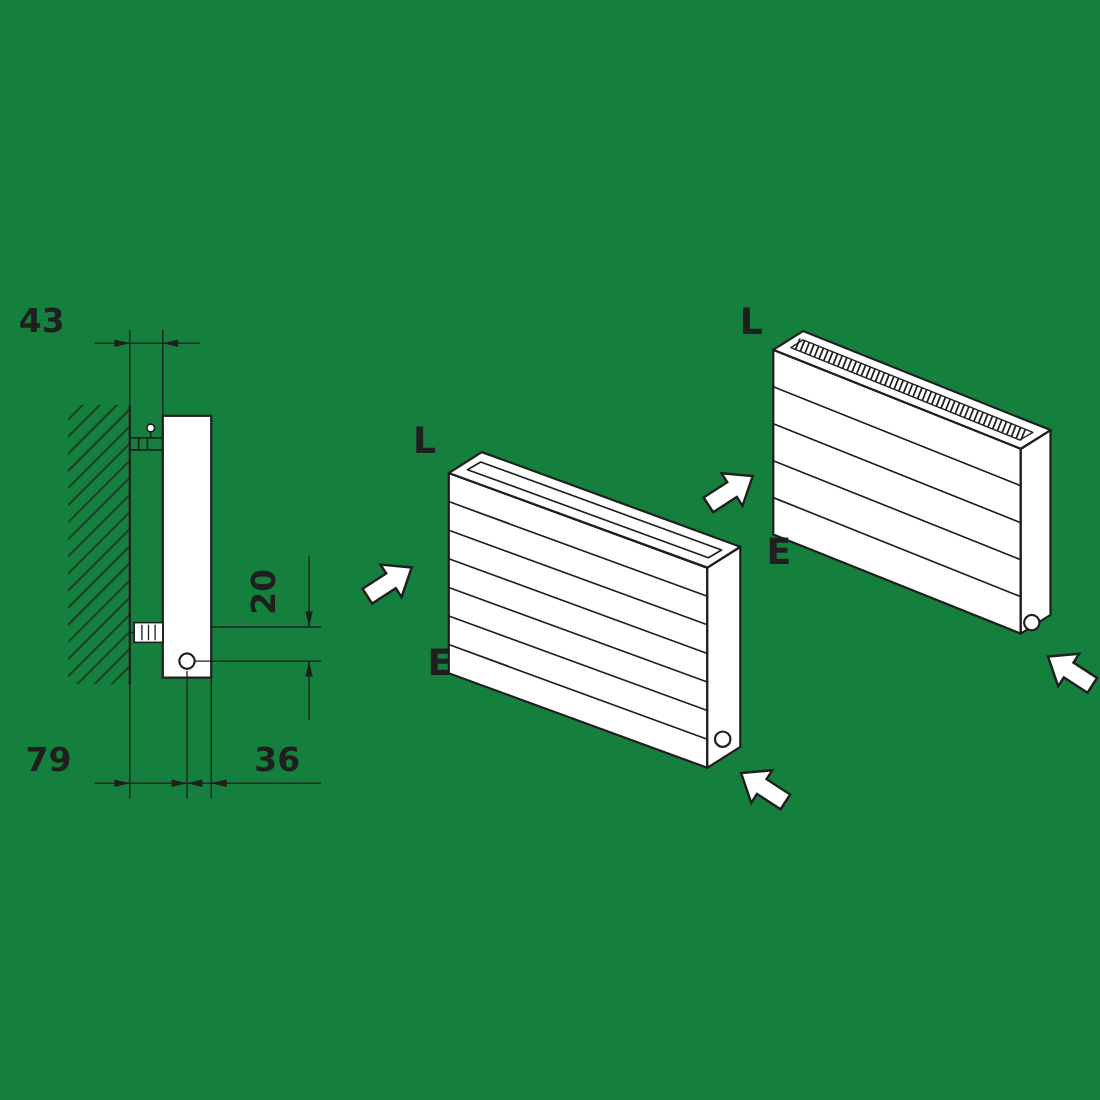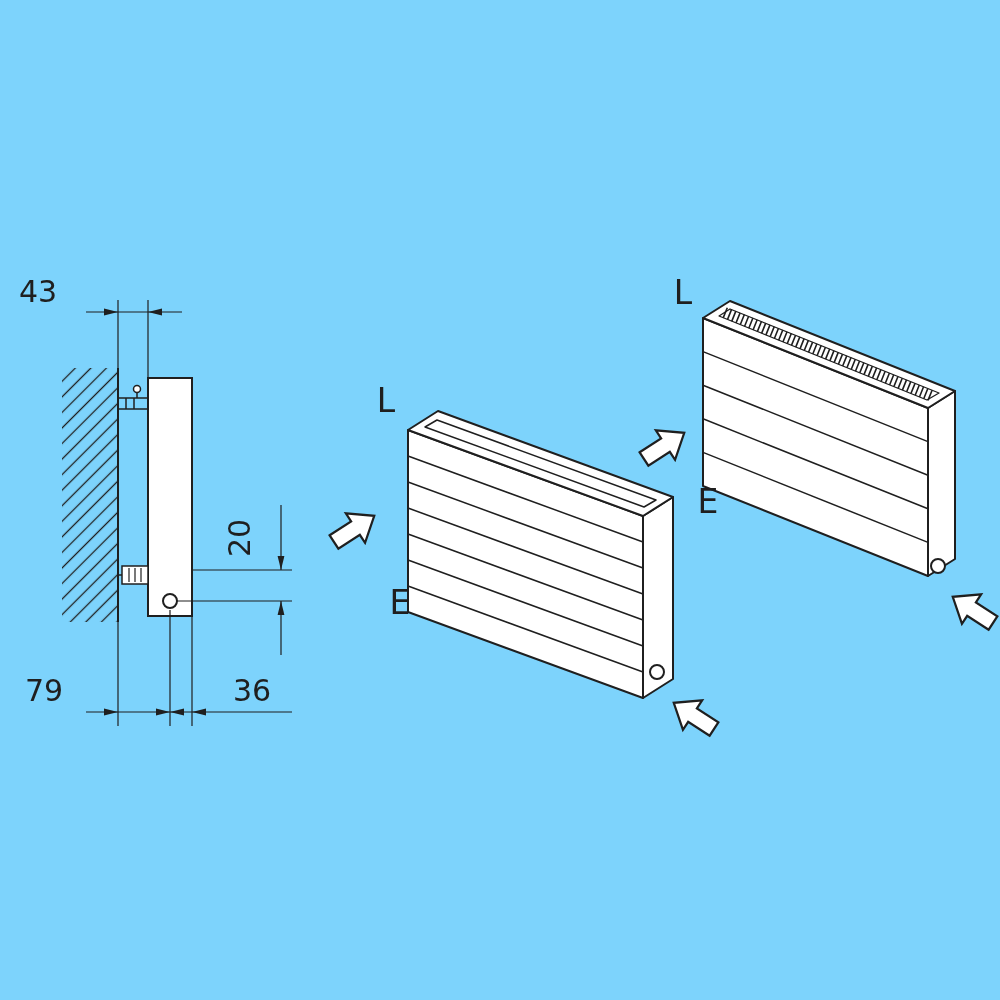--- a/index.html
+++ b/index.html
@@ -4,22 +4,23 @@
 <style>
   html, body {
     margin: 0;
     padding: 0;
     background: #ffffff;
   }
   .stage {
     position: relative;
     width: 1000px;
     height: 1000px;
-    background: #7dd3fc;
+    background: #15803d;
     overflow: hidden;
+    font-weight: bold;
   }
   svg {
     font-family: "DejaVu Sans", sans-serif;
   }
   text {
     fill: #1f1f1f;
     stroke: none;
   }
 </style>
 </head>

